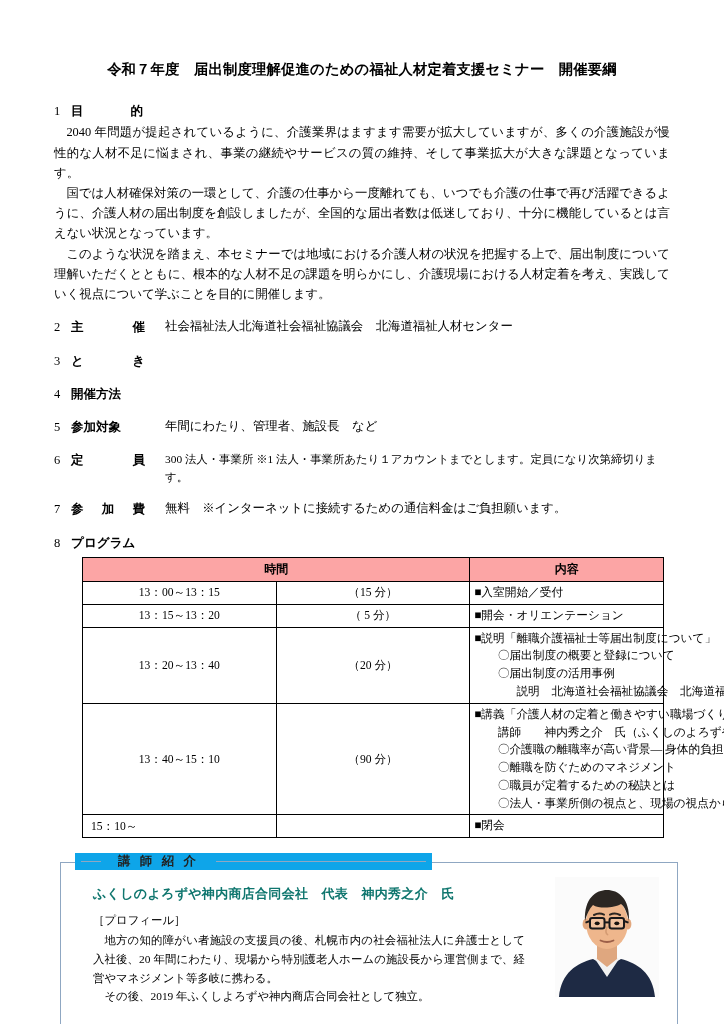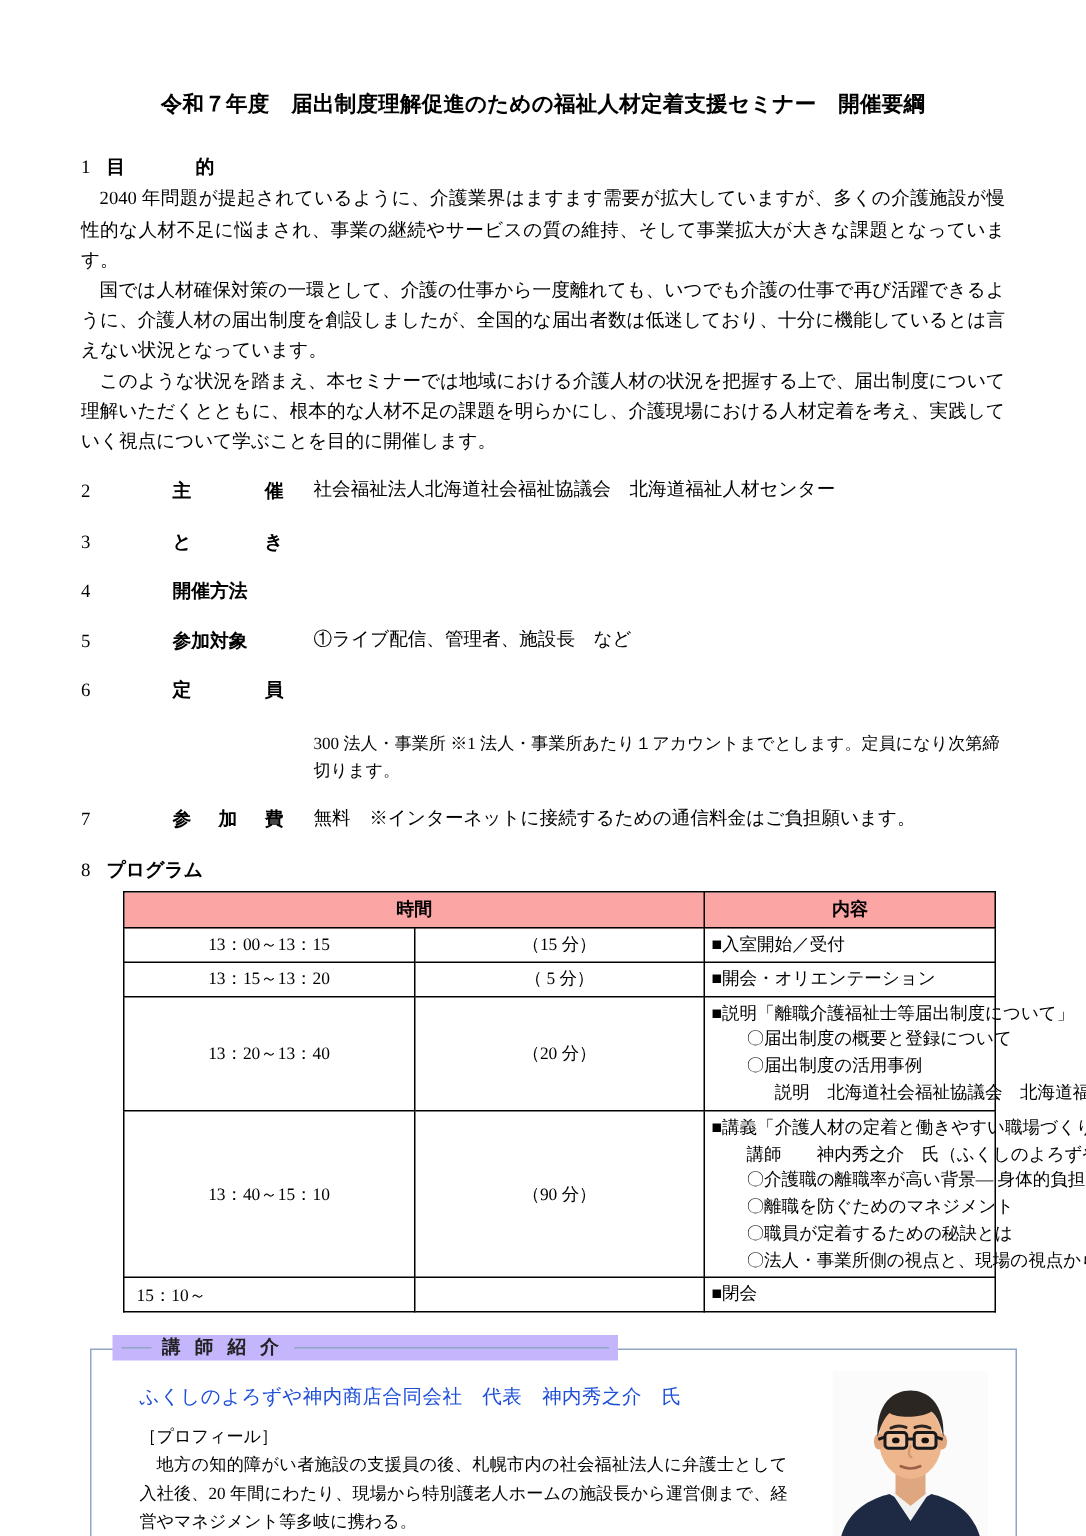--- a/index.html
+++ b/index.html
@@ -83,34 +83,33 @@
     width: 17px; flex: 0 0 17px;
   }
   .info-label {
     flex: 0 0 74px;
     width: 74px;
     font-weight: bold;
     text-align: justify;
     text-align-last: justify;
     font-family: "Liberation Sans", "DejaVu Sans", sans-serif;
     font-size: 12.5px;
-    margin-left: 44px;
   }
   .info-label.nowide {
     text-align-last: left;
     letter-spacing: 0;
   }
   .info-value {
     flex: 1 1 auto;
     padding-left: 20px;
     font-size: 12.4px;
     line-height: 1.58;
   }
   .info-value .sub { display: block; }
-  .small-note { font-size: 11.4px; margin-top: 37px; }
+  .small-note { font-size: 11.4px; }
 
   
   .prog-head {
     display: flex;
     align-items: baseline;
     margin-top: 13px;
     font-size: 12.6px;
   }
   .prog-head .sec-num { width: 17px; flex: 0 0 17px; }
   .prog-head .lbl {
@@ -168,44 +167,44 @@
     position: relative;
     margin: 24px 46px 0 60px;
     border: 1.3px solid #8fa7c2;
     padding: 20px 16px 16px 22px;
     min-height: 196px;
   }
   .prof-legend {
     position: absolute;
     top: -10px;
     left: 14px;
-    background: #c4b5fd;
+    background: #0ea5e9;
     padding: 0 6px;
     display: flex;
     align-items: center;
-    gap: 7px;
+    gap: 17px;
   }
   .legend-dash {
     display: inline-block;
     width: 20px; height: 0;
     border-top: 1.6px solid #8fa7c2;
   }
   .legend-dash.long { width: 210px; }
   .legend-text {
     font-weight: bold;
     font-size: 12.4px;
     letter-spacing: 3px;
     color: #222;
     font-family: "Liberation Sans", "DejaVu Sans", sans-serif;
   }
   .prof-name {
-    font-weight: normal;
+    font-weight: bold;
     font-size: 13px;
     margin: 2px 0 10px 10px;
-    color: #1d4ed8;
+    color: #0f766e;
     font-family: "Liberation Sans", "DejaVu Sans", sans-serif;
     letter-spacing: 0.3px;
   }
   .prof-sub {
     font-size: 11.4px;
     margin: 0 0 3px 10px;
   }
   .prof-body {
     font-size: 11.4px;
     line-height: 1.64;
@@ -259,21 +258,21 @@
     </div>
 
     <div class="info-row">
       <span class="sec-num">4</span>
       <span class="info-label nowide">開催方法</span>
     </div>
 
     <div class="info-row">
       <span class="sec-num">5</span>
       <span class="info-label nowide">参加対象</span>
-      <span class="info-value">①ライブ配信、管理者、施設長　など</span>
+      <span class="info-value">年間にわたり、管理者、施設長　など</span>
     </div>
 
     <div class="info-row">
       <span class="sec-num">6</span>
       <span class="info-label">定　　員</span>
       <span class="info-value small-note">300 法人・事業所 ※1 法人・事業所あたり１アカウントまでとします。定員になり次第締切ります。</span>
     </div>
 
     <div class="info-row">
       <span class="sec-num">7</span>

